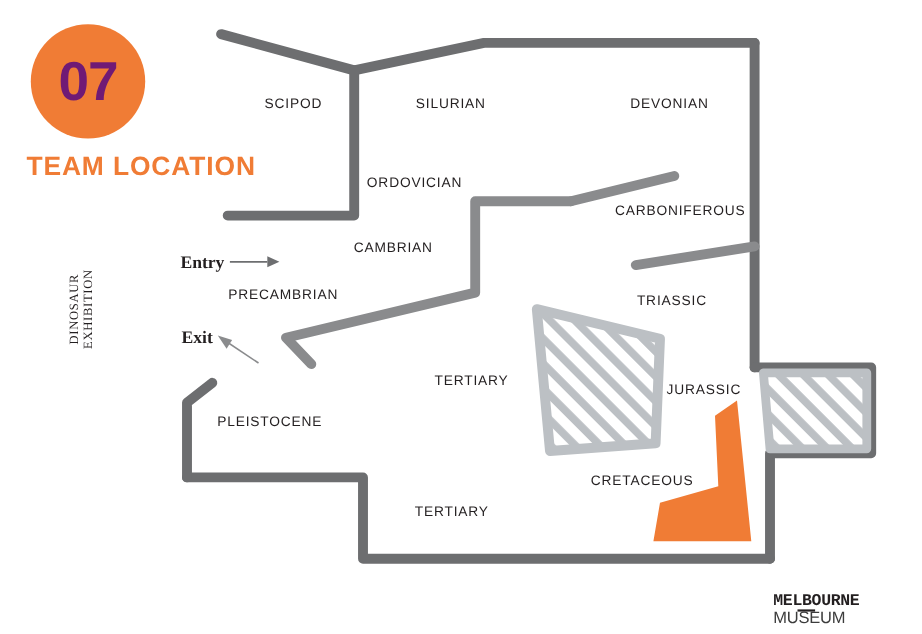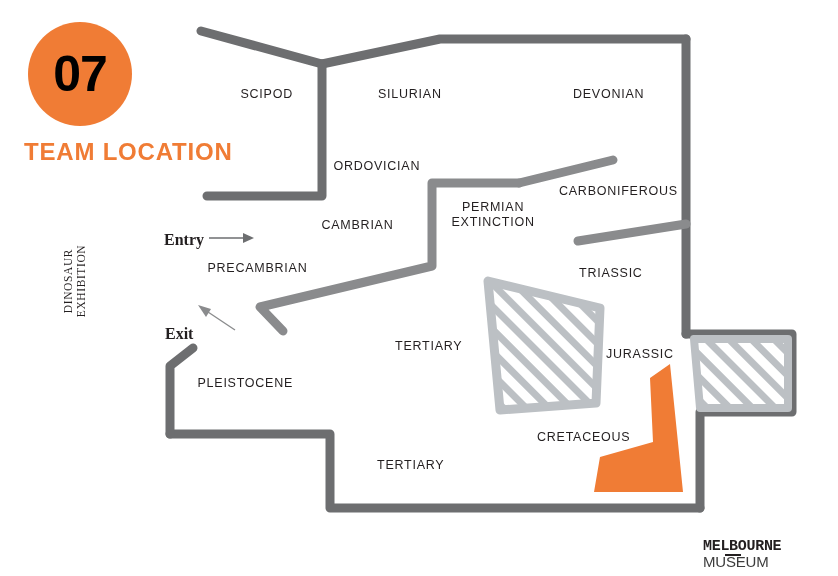--- a/index.html
+++ b/index.html
@@ -29,21 +29,21 @@
     border-radius: 50%;
     background: #F07C35;
     display: flex;
     align-items: center;
     justify-content: center;
   }
   #badge-number {
     font-family: "Liberation Sans", sans-serif;
     font-weight: bold;
     font-size: 50px;
-    color: #000000;
+    color: #701a75;
     letter-spacing: -1px;
     line-height: 1;
   }
   #team-title {
     position: absolute;
     left: 24px;
     top: 138px;
     font-family: "Liberation Sans", sans-serif;
     font-weight: bold;
     font-size: 24px;
@@ -190,32 +190,28 @@
         <polygon points="243,233 254,238 243,243" fill="#6D6E70"></polygon>
       </g>
       <g>
         <line x1="235" y1="330" x2="205" y2="310" stroke="#8A8B8D" stroke-width="1.4"></line>
         <polygon points="198,305 211,309 206,317" fill="#8A8B8D"></polygon>
       </g>
     </g>
   </svg>
 
   <div class="flow-label" style="left:164px; top:231px;">Entry</div>
-  <div class="flow-label" style="left:165px; top:299px;margin-top:26px;">Exit</div>
+  <div class="flow-label" style="left:165px; top:299px;">Exit</div>
 
   <div class="map-label" id="label-scipod" style="left: 240.5px; top: 87px;">SCIPOD</div>
   <div class="map-label" id="label-silurian" style="left: 378px; top: 87px;">SILURIAN</div>
   <div class="map-label" id="label-devonian" style="left: 573px; top: 87px;">DEVONIAN</div>
   <div class="map-label" id="label-ordovician" style="left: 333.5px; top: 159px;">ORDOVICIAN</div>
   <div class="map-label" id="label-carboniferous" style="left: 559px; top: 184px;">CARBONIFEROUS</div>
   <div class="map-label" id="label-cambrian" style="left: 321.5px; top: 218px;">CAMBRIAN</div>
-  <div class="map-label two-line" id="label-permian-extinction" style="left: 451.5px; top: 200px;">
-      <div>PERMIAN</div>
-      <div>EXTINCTION</div>
-    </div>
   <div class="map-label" id="label-precambrian" style="left: 207.5px; top: 261px;">PRECAMBRIAN</div>
   <div class="map-label" id="label-triassic" style="left: 579px; top: 266px;">TRIASSIC</div>
   <div class="map-label" id="label-tertiary-upper" style="left: 395px; top: 339px;">TERTIARY</div>
   <div class="map-label" id="label-jurassic" style="left: 606px; top: 347px; text-align: right;">JURASSIC</div>
   <div class="map-label" id="label-pleistocene" style="left: 197.5px; top: 376px;">PLEISTOCENE</div>
   <div class="map-label" id="label-cretaceous" style="left: 537px; top: 430px;">CRETACEOUS</div>
   <div class="map-label" id="label-tertiary-lower" style="left: 377px; top: 458px;">TERTIARY</div>
 
   <div id="museum-logo">
     <span id="logo-line-1"><span>MELBOURNE</span><span id="logo-underline"></span></span>

